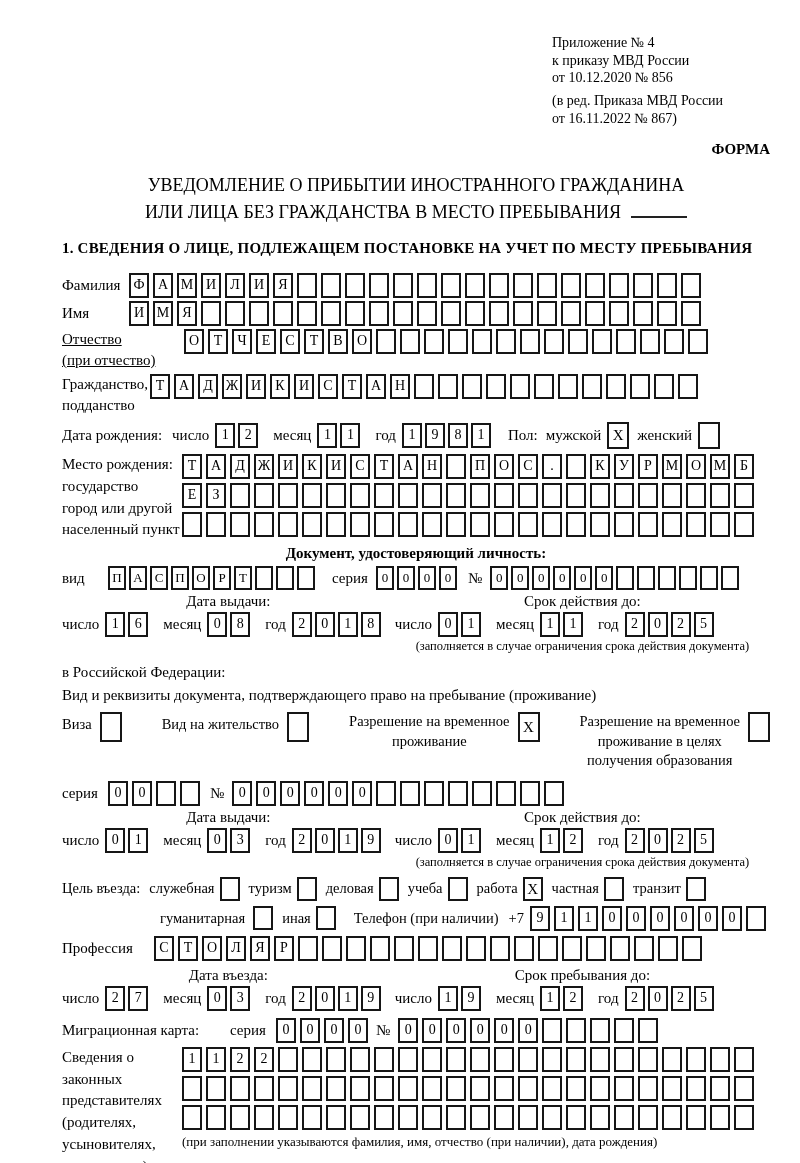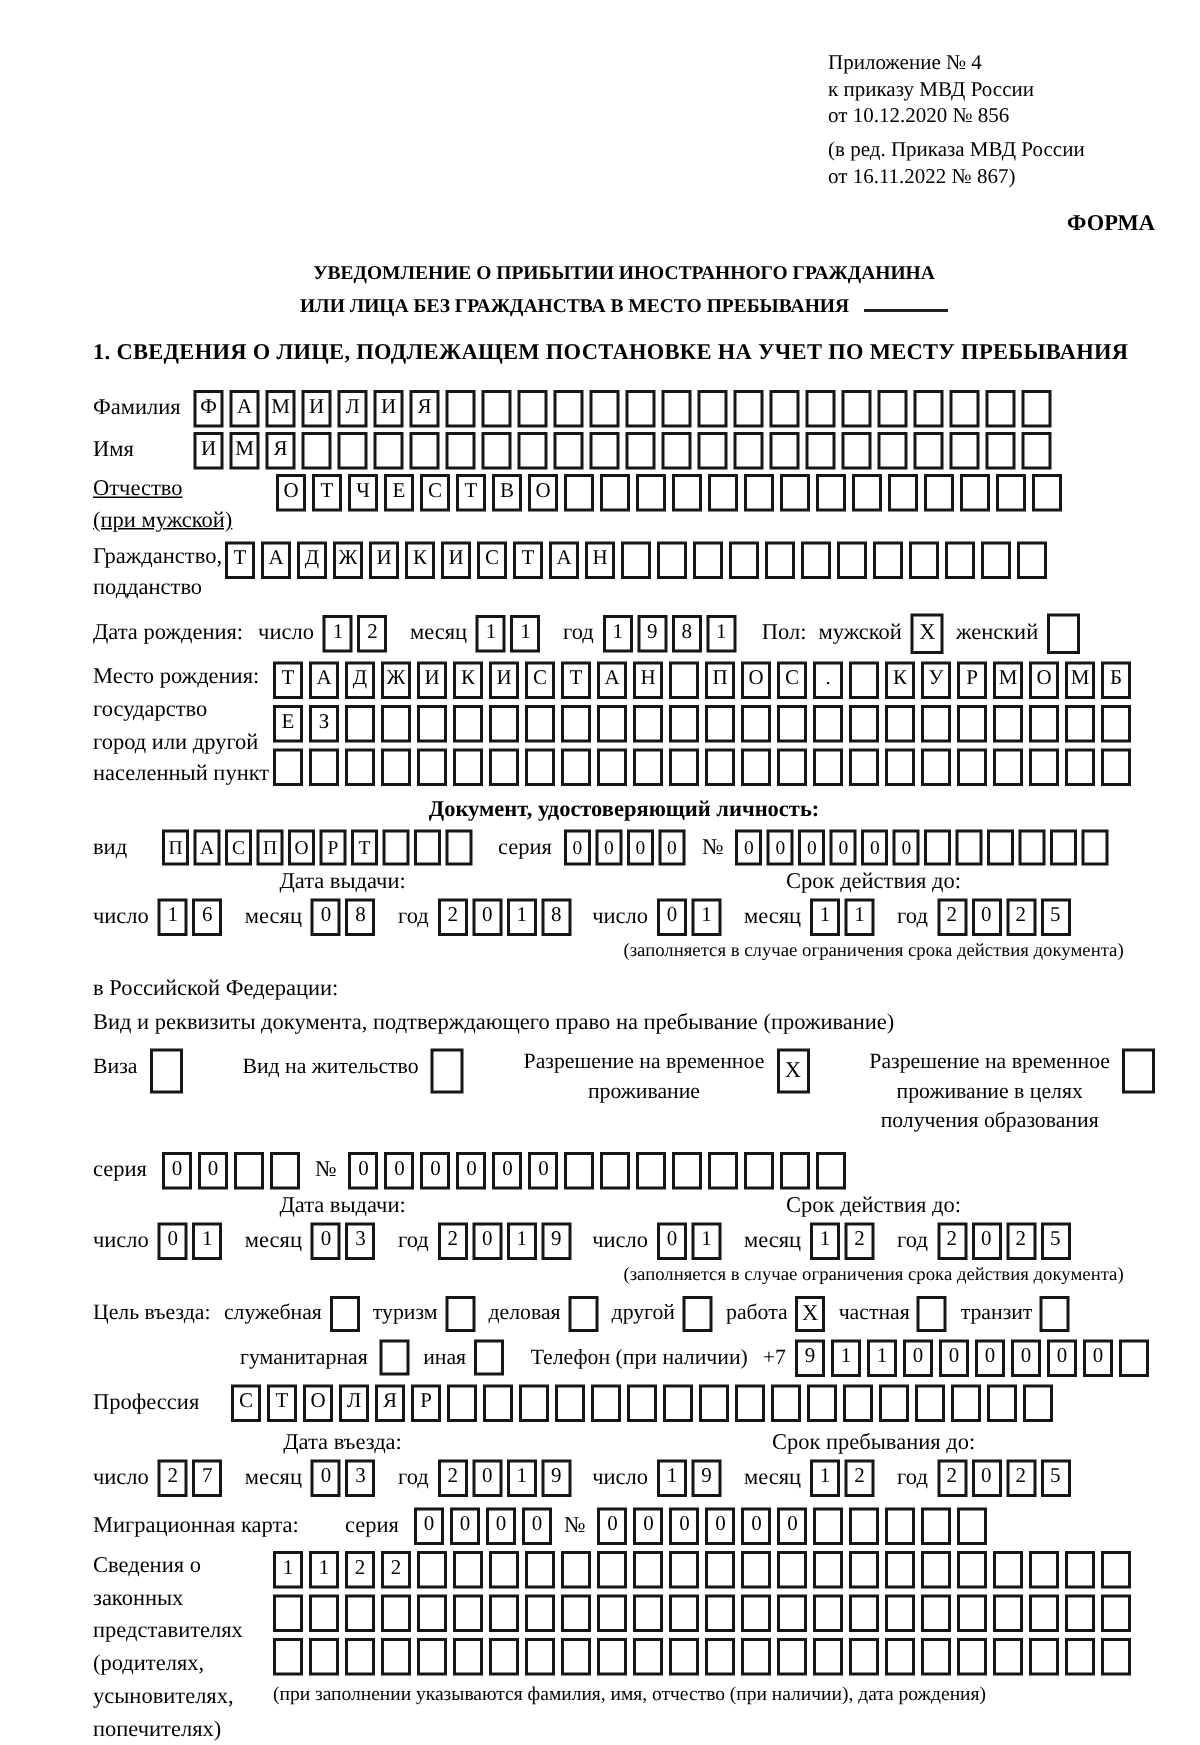--- a/index.html
+++ b/index.html
@@ -4,21 +4,21 @@
 <style>
   html,body{margin:0;padding:0;background:#fff;}
   body{width:800px;height:1163px;overflow:hidden;color:#000;
        font-family:"Liberation Serif","DejaVu Serif",serif;font-size:15px;}
   .page{box-sizing:border-box;width:800px;padding:34px 30px 0 62px;}
 
   .header-block{margin-left:auto;width:218px;font-size:14px;line-height:1.26;}
   .header-block .gap-top{margin-top:5px;}
   .forma{text-align:right;font-weight:bold;font-size:15px;margin:14px 0 14px;}
 
-  .title{text-align:center;font-weight:bold;font-size:13px;line-height:1.5;margin:0 0 14px;}
+  .title{text-align:center;font-weight:normal;font-size:18px;line-height:1.5;margin:0 0 14px;}
   .blank-line{display:inline-block;width:56px;border-bottom:2px solid #222;height:14px;margin-left:10px;}
 
   .section-heading{font-weight:bold;font-size:15px;margin:0 0 16px;letter-spacing:.2px;}
 
   .row{display:flex;align-items:center;margin-bottom:3px;white-space:nowrap;}
   .row-top{align-items:flex-start;}
   .lbl{flex:none;}
   .lbl-block{flex:none;line-height:1.4;}
 
   .boxes{display:inline-block;font-size:0;white-space:nowrap;}
@@ -102,21 +102,21 @@
   </div>
 
   <div class="row">
     <span class="lbl w67">Имя</span>
     <span class="boxes"><span class="cell">И</span><span class="cell">М</span><span class="cell">Я</span><span class="cell"></span><span class="cell"></span><span class="cell"></span><span class="cell"></span><span class="cell"></span><span class="cell"></span><span class="cell"></span><span class="cell"></span><span class="cell"></span><span class="cell"></span><span class="cell"></span><span class="cell"></span><span class="cell"></span><span class="cell"></span><span class="cell"></span><span class="cell"></span><span class="cell"></span><span class="cell"></span><span class="cell"></span><span class="cell"></span><span class="cell"></span></span>
   </div>
 
   <div class="row row-top">
     <span class="lbl-block w122">
       <div>Отчество</div>
-      <div>(при мужской)</div>
+      <div>(при отчество)</div>
     </span>
     <span class="boxes"><span class="cell">О</span><span class="cell">Т</span><span class="cell">Ч</span><span class="cell">Е</span><span class="cell">С</span><span class="cell">Т</span><span class="cell">В</span><span class="cell">О</span><span class="cell"></span><span class="cell"></span><span class="cell"></span><span class="cell"></span><span class="cell"></span><span class="cell"></span><span class="cell"></span><span class="cell"></span><span class="cell"></span><span class="cell"></span><span class="cell"></span><span class="cell"></span><span class="cell"></span><span class="cell"></span></span>
   </div>
 
   <div class="row row-top">
     <span class="lbl-block w88">
       <div>Гражданство,</div>
       <div>подданство</div>
     </span>
     <span class="boxes"><span class="cell">Т</span><span class="cell">А</span><span class="cell">Д</span><span class="cell">Ж</span><span class="cell">И</span><span class="cell">К</span><span class="cell">И</span><span class="cell">С</span><span class="cell">Т</span><span class="cell">А</span><span class="cell">Н</span><span class="cell"></span><span class="cell"></span><span class="cell"></span><span class="cell"></span><span class="cell"></span><span class="cell"></span><span class="cell"></span><span class="cell"></span><span class="cell"></span><span class="cell"></span><span class="cell"></span><span class="cell"></span></span>
@@ -278,21 +278,21 @@
   </div>
 
   <div class="row purpose-row">
     <span class="lbl">Цель въезда:</span>
     <span class="p-lbl first">служебная</span>
     <span class="cb cb-sm"></span>
     <span class="p-lbl">туризм</span>
     <span class="cb cb-sm"></span>
     <span class="p-lbl">деловая</span>
     <span class="cb cb-sm"></span>
-    <span class="p-lbl">другой</span>
+    <span class="p-lbl">учеба</span>
     <span class="cb cb-sm"></span>
     <span class="p-lbl">работа</span>
     <span class="cb cb-sm">X</span>
     <span class="p-lbl">частная</span>
     <span class="cb cb-sm"></span>
     <span class="p-lbl">транзит</span>
     <span class="cb cb-sm"></span>
   </div>
 
   <div class="row purpose-row indent57" style="margin-top:5px;">

